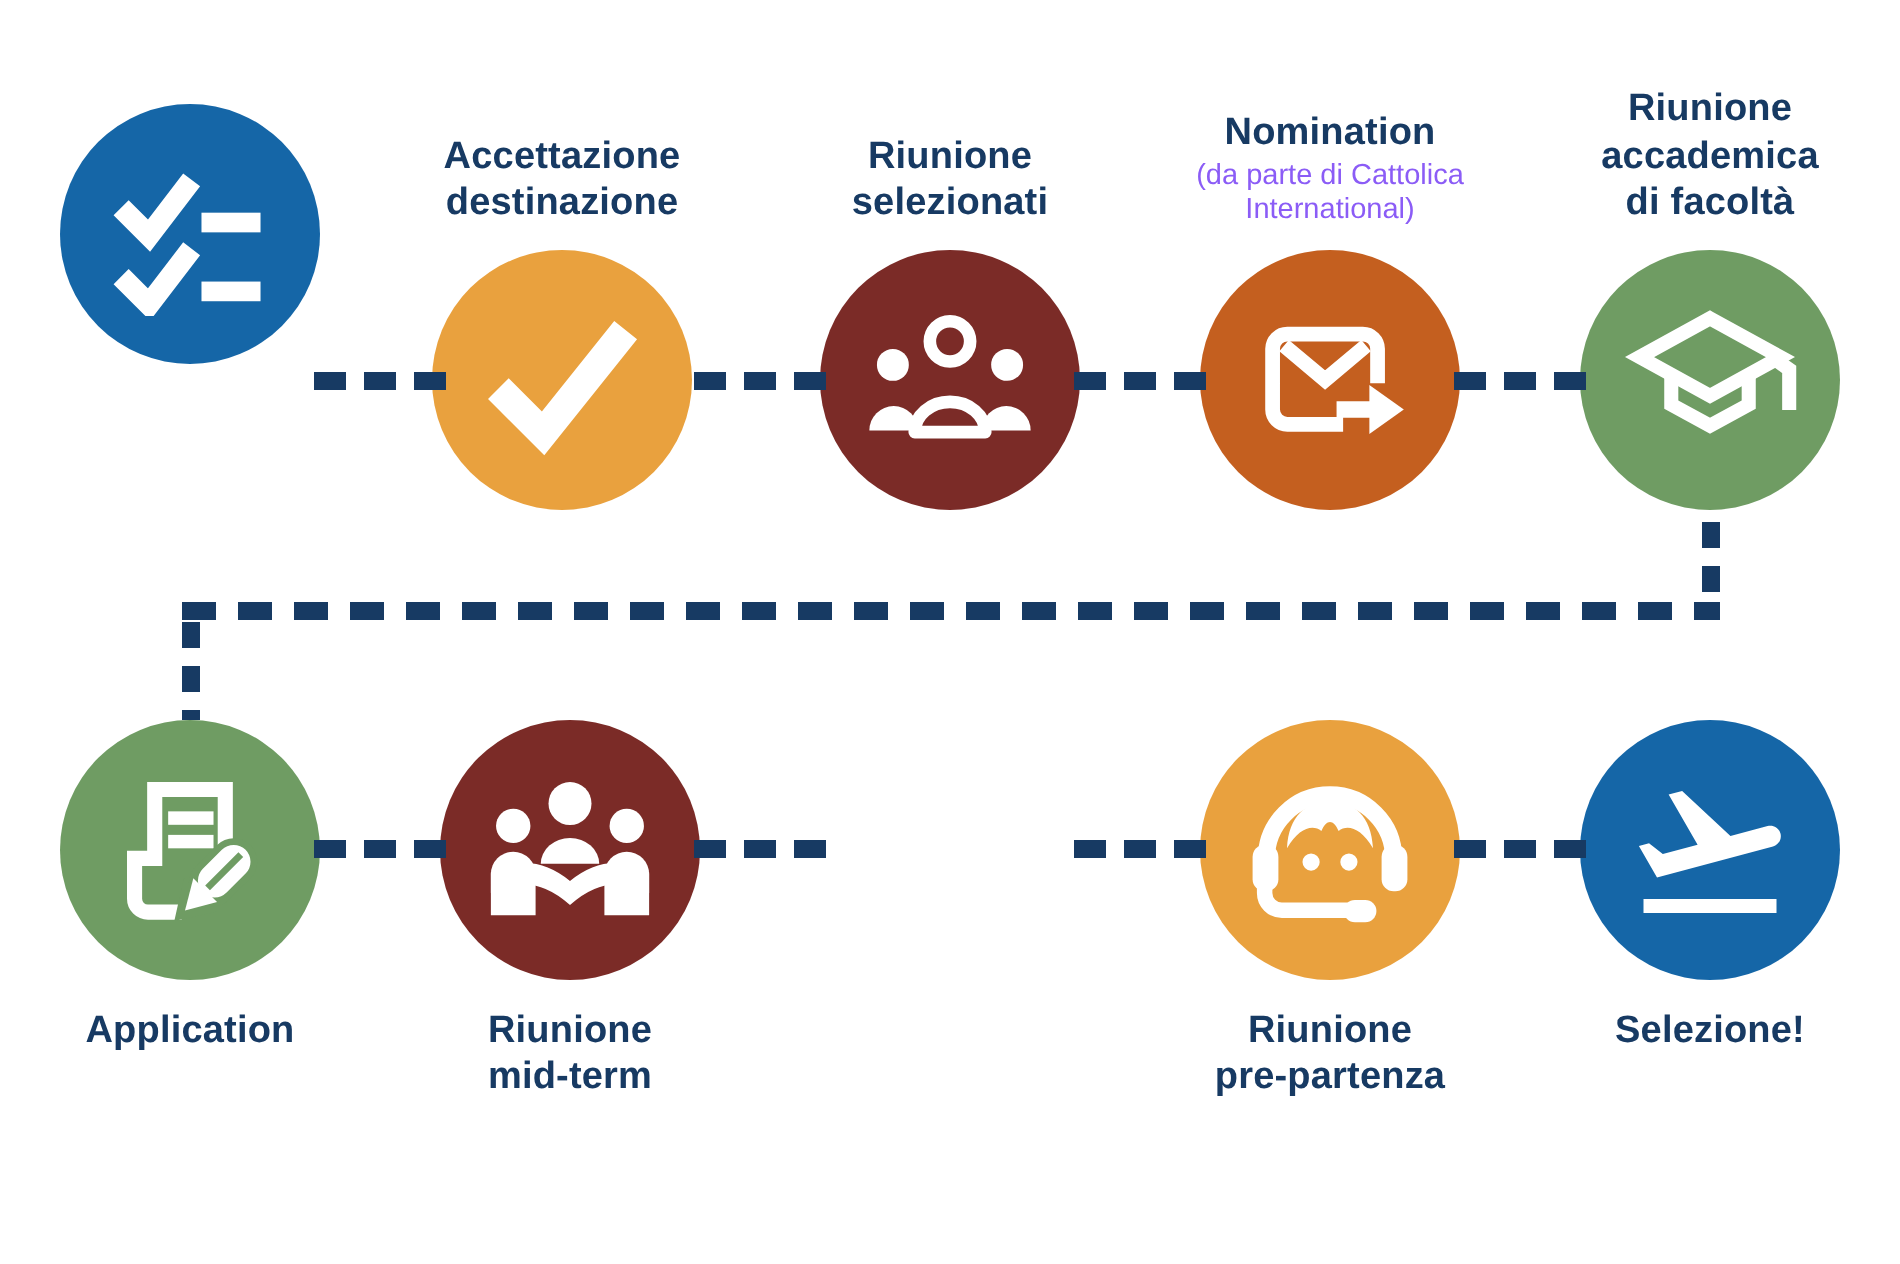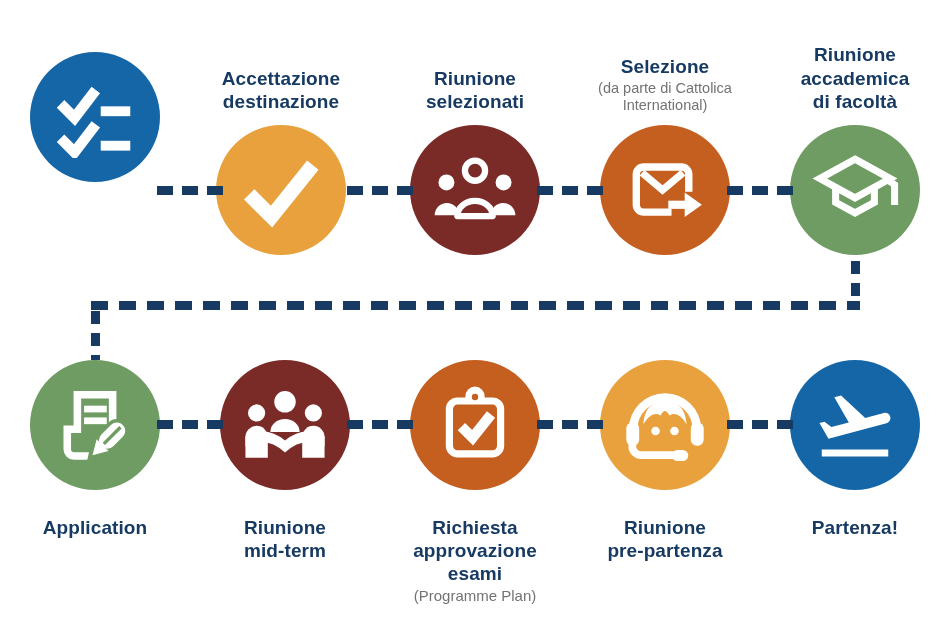--- a/index.html
+++ b/index.html
@@ -5,27 +5,27 @@
   html,body{margin:0;padding:0;background:#fff;}
   #stage{
     position:relative;width:950px;height:632px;background:#fff;overflow:hidden;
     font-family:"Liberation Sans","DejaVu Sans",sans-serif;
   }
   .step{position:absolute;width:190px;}
   .step.row1{top:40px;}
   .step.row2{top:360px;}
   .label{width:190px;text-align:center;}
   .label.above{height:73px;display:flex;flex-direction:column;justify-content:flex-end;align-items:center;}
-  .label.below{margin-top:26px;}
+  .label.below{margin-top:14px;}
   .title{
     color:#173A63;font-size:19px;font-weight:700;line-height:1.22;
     white-space:pre-line;letter-spacing:.1px;
   }
   .subtitle{
-    color:#737373;font-size:14.5px;font-weight:400;line-height:1.13;
+    color:#8b5cf6;font-size:14.5px;font-weight:400;line-height:1.13;
     white-space:pre-line;margin-top:2px;
   }
   .circle{
     width:130px;height:130px;border-radius:50%;margin:0 auto;
     display:flex;align-items:center;justify-content:center;
   }
   .step.row1 .circle{margin-top:12px;}
   .hdash{position:absolute;height:9px;
     background:repeating-linear-gradient(90deg,#173A63 0 16px,transparent 16px 25px);}
   .hdash.long{background:repeating-linear-gradient(90deg,#173A63 0 17px,transparent 17px 28px);}
@@ -73,21 +73,21 @@
         <circle cx="16" cy="41" r="9.5" fill="#fff"></circle>
         <path d="M2 80 a14.5 14.5 0 0 1 29 0 Z" fill="#fff"></path>
         <circle cx="84" cy="41" r="9.5" fill="#fff"></circle>
         <path d="M69 80 a14.5 14.5 0 0 1 29 0 Z" fill="#fff"></path>
       </svg>
     </div>
   </div>
 
   <div class="step row1" style="left:570px">
     <div class="label above">
-      <div class="title">Selezione</div>
+      <div class="title">Nomination</div>
       <div class="subtitle">(da parte di Cattolica
 International)</div>
     </div>
     <div class="circle" style="background-color: rgb(196, 95, 31);">
       <svg width="82" height="82" viewBox="0 0 100 100">
         <path d="M58 77 H24 a9 9 0 0 1 -9 -9 V31 a9 9 0 0 1 9 -9 H70 a9 9 0 0 1 9 9 V52" stroke="#fff" stroke-width="9" fill="none"></path>
         <path d="M22 29 L47 50 L72 29" stroke="#fff" stroke-width="9" fill="none"></path>
         <path d="M54 68 H80" stroke="#fff" stroke-width="10"></path>
         <polygon points="74,53 95,68 74,83" fill="#fff"></polygon>
       </svg>
@@ -140,36 +140,20 @@
         <path d="M70 88 V64 a13 13 0 0 1 26 0 V88 Z" fill="#fff"></path>
         <path d="M4 63 Q28 50 50 68 Q72 50 96 63 L96 75 Q72 62 50 82 Q28 62 4 75 Z" fill="#fff"></path>
       </svg>
     </div>
     <div class="label below">
       <div class="title">Riunione
 mid-term</div>
     </div>
   </div>
 
-  <div class="step row2" style="left:380px">
-    <div class="circle" style="background-color: rgb(196, 95, 31);">
-      <svg width="80" height="80" viewBox="0 0 100 100">
-        <rect x="18" y="20" width="64" height="66" rx="10" stroke="#fff" stroke-width="9" fill="none"></rect>
-        <path d="M38 20 V14 a12 12 0 0 1 24 0 V20 Z" fill="#fff"></path>
-        <circle cx="50" cy="15" r="4" fill="#C45F1F"></circle>
-        <path d="M33 52 L47 66 L70 37" stroke="#fff" stroke-width="13" fill="none"></path>
-      </svg>
-    </div>
-    <div class="label below">
-      <div class="title">Richiesta
-approvazione
-esami</div>
-      <div class="subtitle" style="font-size:15px">(Programme Plan)</div>
-    </div>
-  </div>
 
   <div class="step row2" style="left:570px">
     <div class="circle" style="background-color: rgb(233, 161, 62);">
       <svg width="86" height="86" viewBox="0 0 100 100">
         <path d="M13 55 a37 37 0 0 1 74 0" stroke="#fff" stroke-width="10" fill="none"></path>
         <path d="M25 49 C26 30 36 22 50 22 C64 22 74 30 75 49 C68 37 60 35 55 39 C52 32 48 32 45 39 C40 35 32 37 25 49 Z" fill="#fff"></path>
         <rect x="5" y="47" width="15" height="27" rx="7" fill="#fff"></rect>
         <rect x="80" y="47" width="15" height="27" rx="7" fill="#fff"></rect>
         <circle cx="39" cy="57" r="5" fill="#fff"></circle>
         <circle cx="61" cy="57" r="5" fill="#fff"></circle>
@@ -183,21 +167,21 @@
     </div>
   </div>
 
   <div class="step row2" style="left:760px">
     <div class="circle" style="background-color: rgb(21, 102, 167);">
       <svg width="84" height="84" viewBox="0 0 24 24">
         <path fill="#fff" d="M2.5 19h19v2h-19zM22.07 9.64c-.21-.8-1.04-1.28-1.84-1.06L14.92 10 8.02 3.57l-1.93.51 4.14 7.17-4.97 1.33-1.97-1.54-1.45.39 2.59 4.49 16.57-4.43c.81-.22 1.28-1.05 1.07-1.85z"></path>
       </svg>
     </div>
     <div class="label below">
-      <div class="title">Partenza!</div>
+      <div class="title">Selezione!</div>
     </div>
   </div>
 
   <div class="hdash" style="left:157px;top:186px;width:66px"></div>
   <div class="hdash" style="left:347px;top:186px;width:66px"></div>
   <div class="hdash" style="left:537px;top:186px;width:66px"></div>
   <div class="hdash" style="left:727px;top:186px;width:66px"></div>
 
   <div class="vdash" style="left:851px;top:261px;height:41px"></div>
   <div class="hdash long" style="left:91px;top:301px;width:769px"></div>

